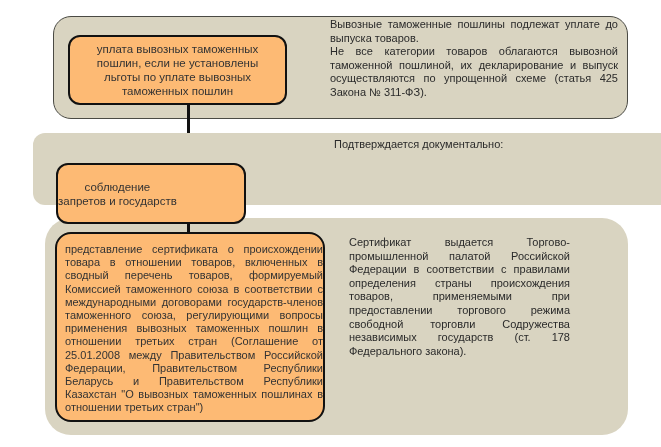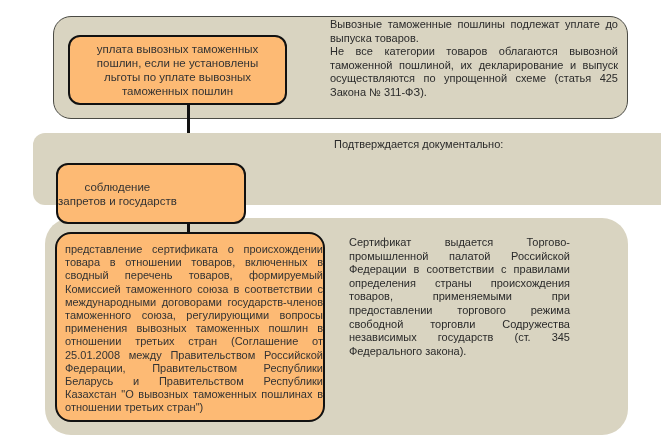--- a/index.html
+++ b/index.html
@@ -49,14 +49,14 @@
 </div>
 <div class="note" id="n2">
   <div>Подтверждается документально:</div>
   <div class="gap"></div>
 </div>
 
 <div class="box" id="b3">
   <span>представление сертификата о происхождении товара в отношении товаров, включенных в сводный перечень товаров, формируемый Комиссией таможенного союза в соответствии с международными договорами государств-членов таможенного союза, регулирующими вопросы применения вывозных таможенных пошлин в отношении третьих стран (Соглашение от 25.01.2008 между Правительством Российской Федерации, Правительством Республики Беларусь и Правительством Республики Казахстан "О вывозных таможенных пошлинах в отношении третьих стран")</span>
 </div>
 <div class="note" id="n3">
-  <span>Сертификат выдается Торгово-промышленной палатой Российской Федерации в соответствии с правилами определения страны происхождения товаров, применяемыми при предоставлении торгового режима свободной торговли Содружества независимых государств (ст. 345 Федерального закона).</span>
+  <span>Сертификат выдается Торгово-промышленной палатой Российской Федерации в соответствии с правилами определения страны происхождения товаров, применяемыми при предоставлении торгового режима свободной торговли Содружества независимых государств (ст. 178 Федерального закона).</span>
 </div>
 
 </body></html>

